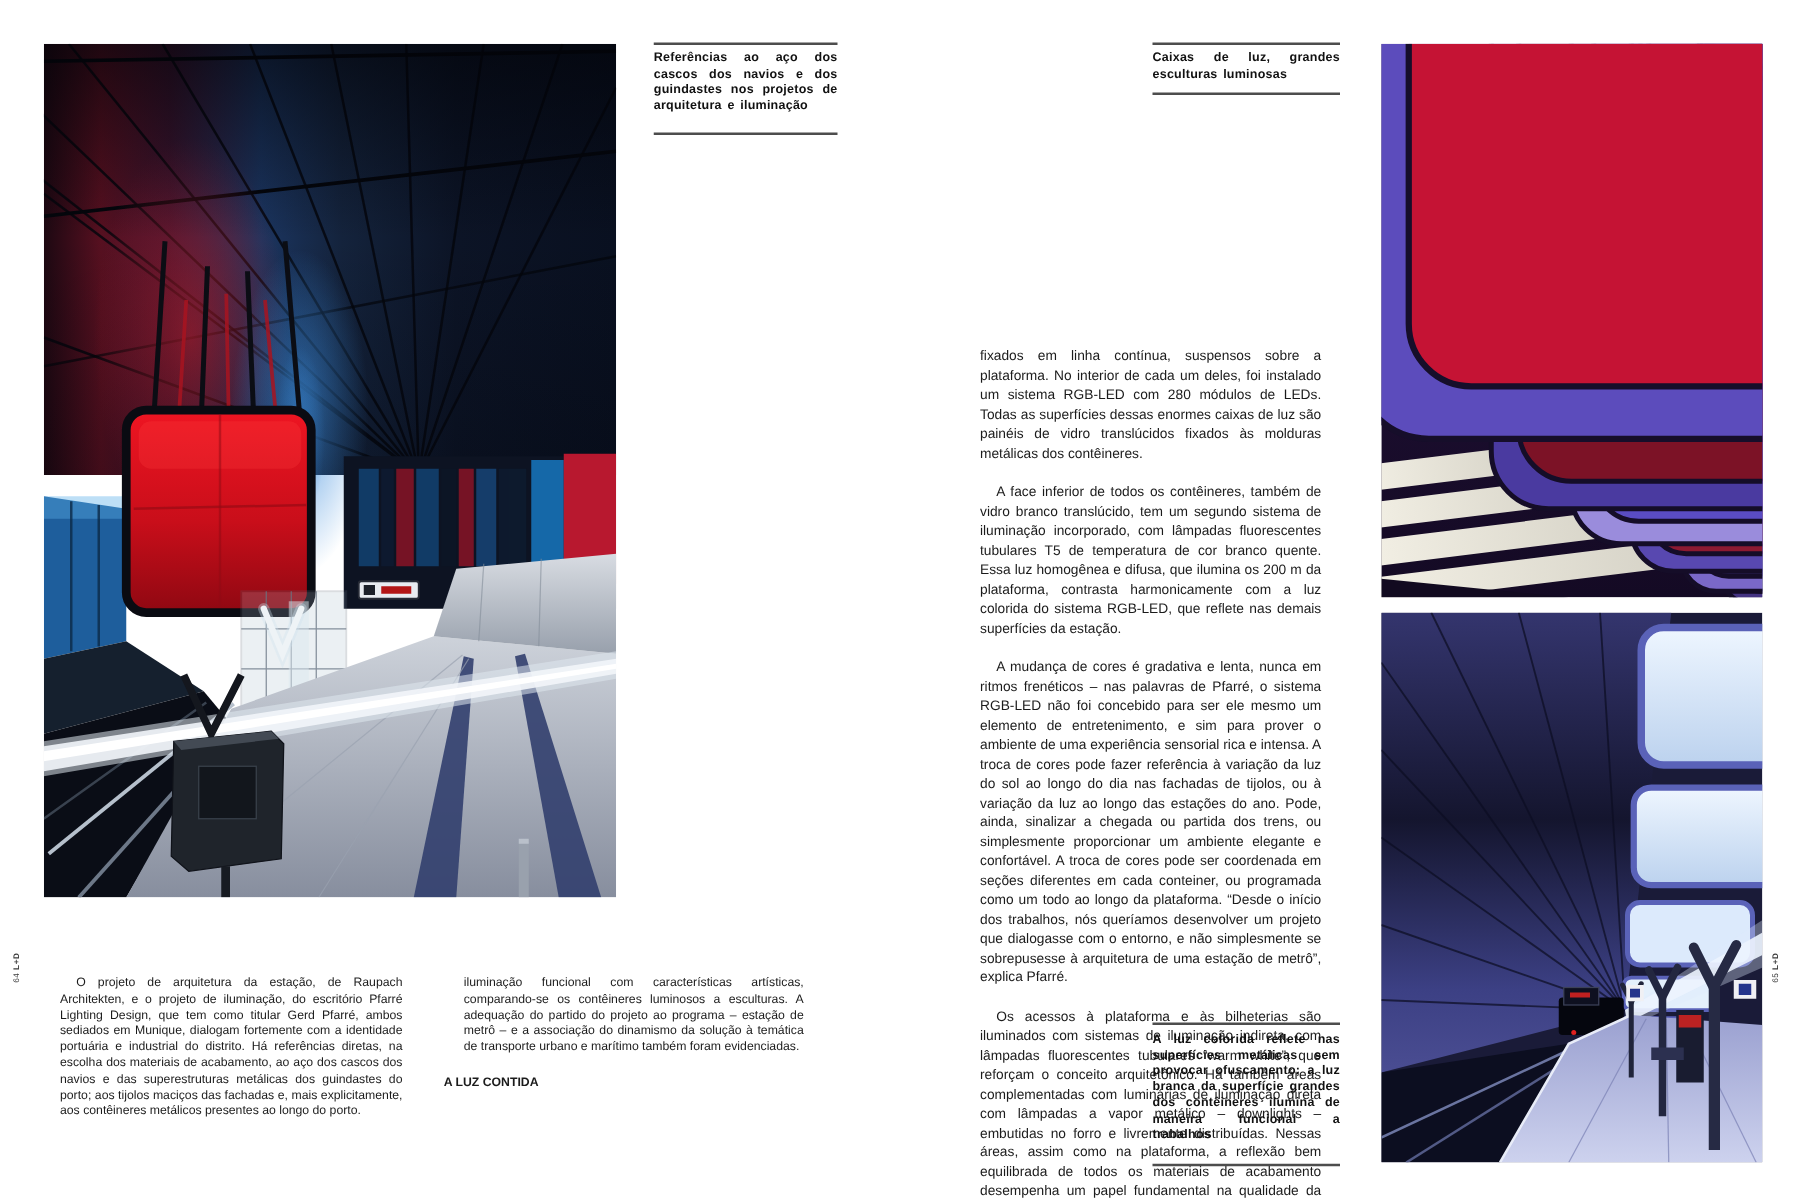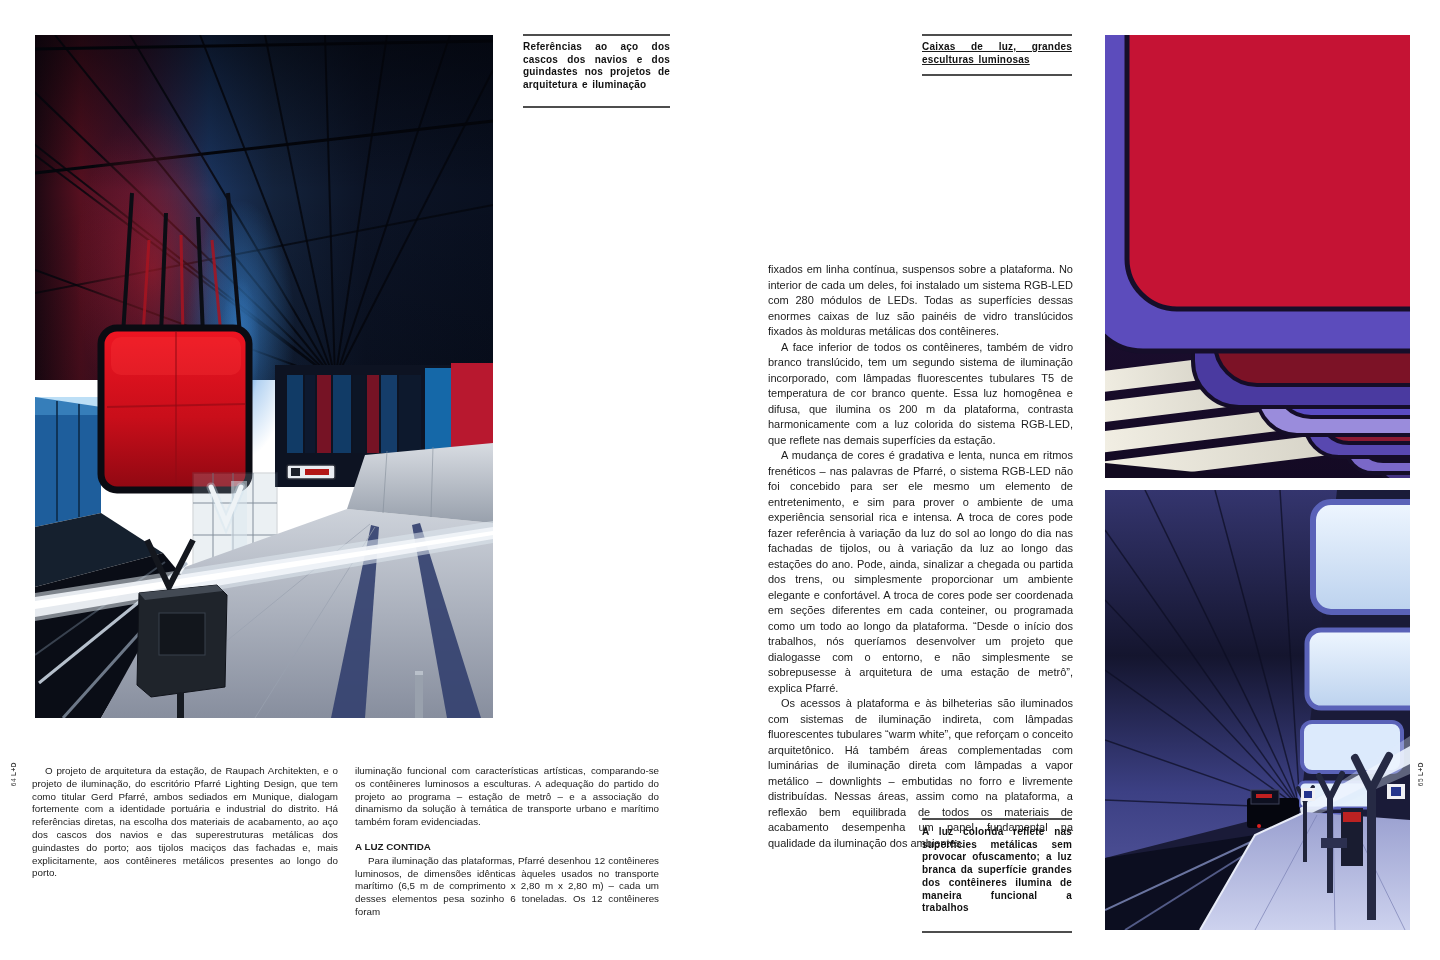--- a/index.html
+++ b/index.html
@@ -14,21 +14,21 @@
   
   .capblock{position:absolute;}
   .cap-rule{height:2px;background:#4d4d4d;}
   .cap-text{
     font-weight:bold;font-size:10px;line-height:12.7px;color:#111;
     text-align:justify;padding:5px 0 14px 0;letter-spacing:.2px;word-spacing:1.5px;
   }
   .capblock-bottom .cap-text{padding:6px 0 16px 0;}
   
   .bodycol{position:absolute;text-align:justify;}
-  .bodycol p{margin:0;}
+  .bodycol p{margin:16px;}
   .bodycol p.indent{text-indent:13px;}
   .leftcol{font-size:9.8px;line-height:12.8px;width:306px;}
   .maincol{font-size:11px;line-height:15.5px;width:305px;}
   .subhead{font-weight:bold;margin:12px 0 1px 0 !important;}
   .maincol p + p{margin-top:0;}
   
   .folio{position:absolute;display:flex;flex-direction:column;align-items:center;gap:2px;}
   .folio span{
     writing-mode:vertical-rl;transform:rotate(180deg);
     font-size:6.5px;line-height:7px;color:#3c3c3c;letter-spacing:.5px;
@@ -193,29 +193,28 @@
   <div class="cap-rule"></div>
 </div>
 
 <div class="bodycol leftcol" style="left:32px;top:765px;">
   <p class="indent">O projeto de arquitetura da estação, de Raupach Architekten, e o projeto de iluminação, do escritório Pfarré Lighting Design, que tem como titular Gerd Pfarré, ambos sediados em Munique, dialogam fortemente com a identidade portuária e industrial do distrito. Há referências diretas, na escolha dos materiais de acabamento, ao aço dos cascos dos navios e das superestruturas metálicas dos guindastes do porto; aos tijolos maciços das fachadas e, mais explicitamente, aos contêineres metálicos presentes ao longo do porto.</p>
 </div>
 
 <div class="bodycol leftcol" style="left:355px;top:765px;width:304px;">
   <p>iluminação funcional com características artísticas, comparando-se os contêineres luminosos a esculturas. A adequação do partido do projeto ao programa – estação de metrô – e a associação do dinamismo da solução à temática de transporte urbano e marítimo também foram evidenciadas.</p>
   <p class="subhead">A LUZ CONTIDA</p>
-  <p class="indent">Para iluminação das plataformas, Pfarré desenhou 12 contêineres luminosos, de dimensões idênticas àqueles usados no transporte marítimo (6,5 m de comprimento x 2,80 m x 2,80 m) – cada um desses elementos pesa sozinho 6 toneladas. Os 12 contêineres foram</p>
 </div>
 
 <div class="folio" style="left:10px;top:762px;">
   <span class="folio-mag">L+D</span>
   <span class="folio-num">64</span>
 </div>
 
-<div class="capblock" style="left:922px;top:34px;width:150px;text-decoration:underline;">
+<div class="capblock" style="left:922px;top:34px;width:150px;">
   <div class="cap-rule"></div>
   <div class="cap-text" style="padding-bottom:8px;">Caixas de luz, grandes esculturas luminosas</div>
   <div class="cap-rule"></div>
 </div>
 
 <div class="bodycol maincol" style="left:768px;top:262px;">
   <p>fixados em linha contínua, suspensos sobre a plataforma. No interior de cada um deles, foi instalado um sistema RGB-LED com 280 módulos de LEDs. Todas as superfícies dessas enormes caixas de luz são painéis de vidro translúcidos fixados às molduras metálicas dos contêineres.</p>
   <p class="indent">A face inferior de todos os contêineres, também de vidro branco translúcido, tem um segundo sistema de iluminação incorporado, com lâmpadas fluorescentes tubulares T5 de temperatura de cor branco quente. Essa luz homogênea e difusa, que ilumina os 200 m da plataforma, contrasta harmonicamente com a luz colorida do sistema RGB-LED, que reflete nas demais superfícies da estação.</p>
   <p class="indent">A mudança de cores é gradativa e lenta, nunca em ritmos frenéticos – nas palavras de Pfarré, o sistema RGB-LED não foi concebido para ser ele mesmo um elemento de entretenimento, e sim para prover o ambiente de uma experiência sensorial rica e intensa. A troca de cores pode fazer referência à variação da luz do sol ao longo do dia nas fachadas de tijolos, ou à variação da luz ao longo das estações do ano. Pode, ainda, sinalizar a chegada ou partida dos trens, ou simplesmente proporcionar um ambiente elegante e confortável. A troca de cores pode ser coordenada em seções diferentes em cada conteiner, ou programada como um todo ao longo da plataforma. “Desde o início dos trabalhos, nós queríamos desenvolver um projeto que dialogasse com o entorno, e não simplesmente se sobrepusesse à arquitetura de uma estação de metrô”, explica Pfarré.</p>
   <p class="indent">Os acessos à plataforma e às bilheterias são iluminados com sistemas de iluminação indireta, com lâmpadas fluorescentes tubulares “warm white”, que reforçam o conceito arquitetônico. Há também áreas complementadas com luminárias de iluminação direta com lâmpadas a vapor metálico – downlights – embutidas no forro e livremente distribuídas. Nessas áreas, assim como na plataforma, a reflexão bem equilibrada de todos os materiais de acabamento desempenha um papel fundamental na qualidade da iluminação dos ambientes.</p>

